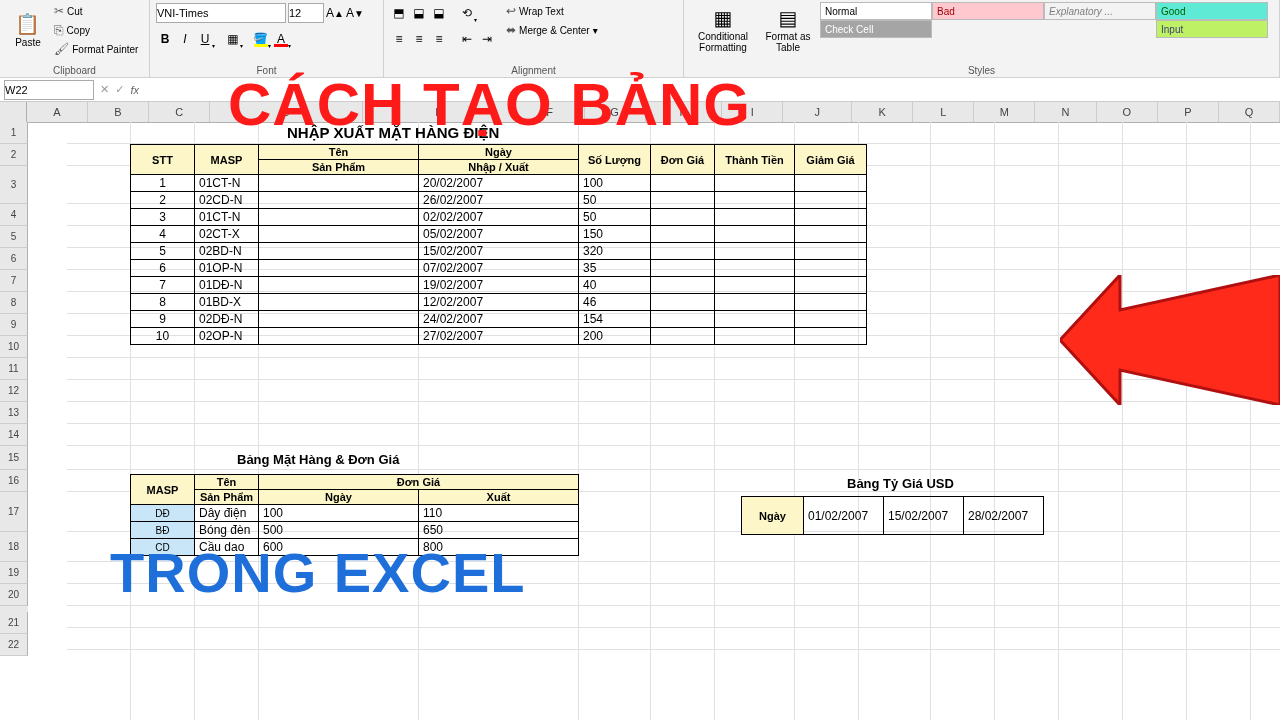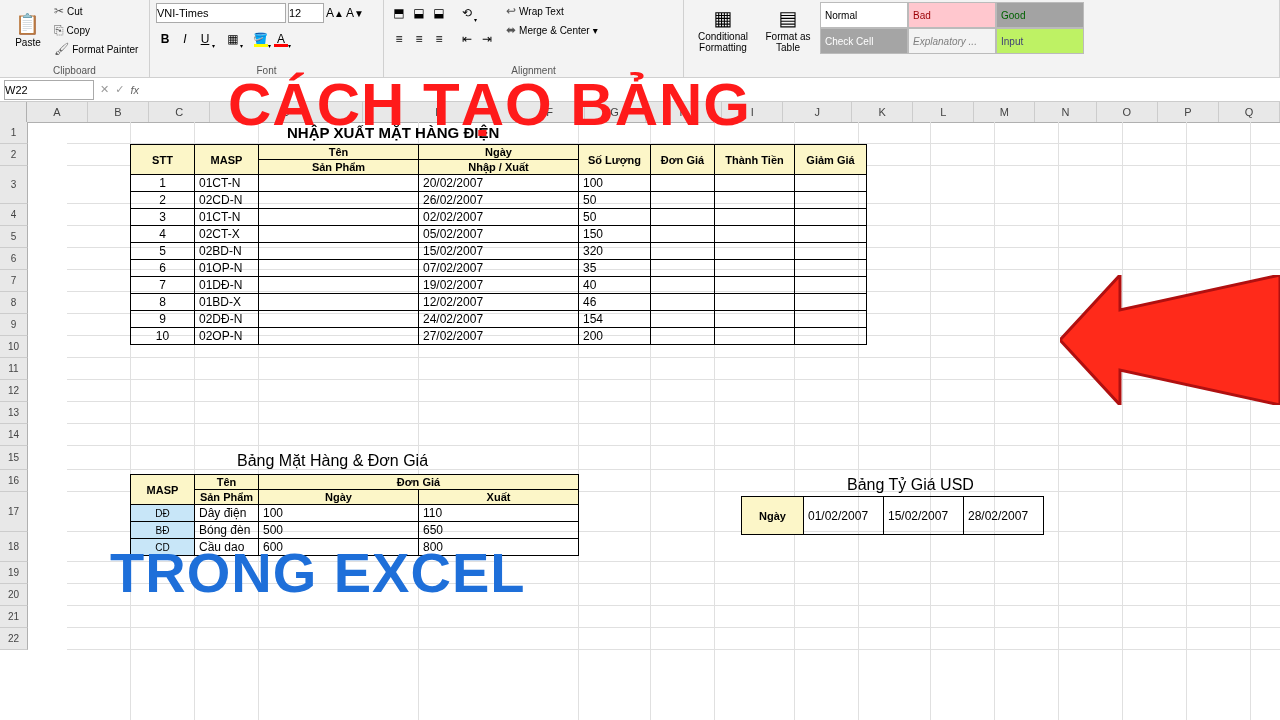--- a/index.html
+++ b/index.html
@@ -28,24 +28,24 @@
 .color-bar { width: 14px; height: 3px; display: block; margin-top: -2px; }
 
 .align-grid { display: grid; grid-template-columns: repeat(3, 18px); gap: 1px 2px; }
 .merge-wrap { display: flex; flex-direction: column; gap: 1px; font-size: 10px; margin-left: 6px; }
 .merge-wrap div { display: flex; align-items: center; gap: 3px; cursor: pointer; height: 18px; white-space: nowrap; }
 
 .numfmt { width: 140px; height: 20px; border: 1px solid #aaa; font-size: 11px; }
 .num-row { display: flex; gap: 2px; margin-top: 2px; }
 
 .styles-box { display: flex; gap: 0; }
-.style-cell { border: 1px solid #bbb; width: 88px; height: 18px; font-size: 10px; display: flex; align-items: center; padding: 12px 4px; cursor: pointer; }
+.style-cell { border: 1px solid #bbb; width: 112px; height: 18px; font-size: 10px; display: flex; align-items: center; padding: 0 4px; cursor: pointer; }
 .style-cell.normal { background: #fff; }
 .style-cell.bad { background: #ffc7ce; color: #9c0006; }
-.style-cell.good { background: #a3a3a3; color: #006100; }
+.style-cell.good { background: #5eead4; color: #006100; }
 .style-cell.check { background: #a5a5a5; color: #fff; }
 .style-cell.expl { color: #7f7f7f; font-style: italic; }
 .style-cell.input { background: #bef264; color: #3f3f76; }
 
 
 .fbar { height: 24px; display: flex; align-items: center; border-bottom: 1px solid #ccc; background: #fff; }
 .namebox { width: 90px; height: 20px; border: 1px solid #aaa; font-size: 11px; margin-left: 4px; }
 .fbar .fx { margin: 0 6px; font-style: italic; color: #666; cursor: pointer; }
 .fbar .btns { display: flex; gap: 6px; margin-left: 6px; color: #999; }
 
@@ -64,21 +64,21 @@
 
 .tbl { position: absolute; border-collapse: collapse; font-family: Arial, sans-serif; font-size: 12px; }
 .tbl th, .tbl td { border: 1.5px solid #000; padding: 1px 4px; vertical-align: middle; }
 .tbl th { background: #fcf6c8; font-weight: bold; font-size: 11px; }
 .tbl .c { text-align: center; }
 .tbl .r { text-align: left; }
 .tbl .l { text-align: left; }
 .tbl .lb { background: #c8e6f8; font-size: 10px; }
 
 .title1 { position: absolute; font-weight: bold; font-family: Arial; font-size: 15px; }
-.title2 { position: absolute; font-weight: normal; font-family: Arial; font-size: 16px; }
+.title2 { position: absolute; font-weight: bold; font-family: Arial; font-size: 13px; }
 
 
 .ovl { position: absolute; font-family: Arial, "Arial Black", sans-serif; font-weight: 900; letter-spacing: 1px; pointer-events: none; }
 .ovl.red { color: #ff1a1a; font-size: 60px; }
 .ovl.blue { color: #1e6fd9; font-size: 56px; }
 
 .arrow { position: absolute; right: 0; top: 275px; pointer-events: none; }
 </style>
 </head>
 <body>
@@ -178,30 +178,31 @@
       </div>
       <div class="big-btn" style="width:56px">
         <span class="ic">▤</span>
         <span>Format as Table</span>
       </div>
       <div class="styles-box">
         <div style="display:flex;flex-direction:column">
           <div class="style-cell normal">Normal</div>
           <div class="style-cell check">Check Cell</div>
         </div>
-        <div style="display:flex;flex-direction:column">
+        <div style="display:flex;flex-direction:row">
           <div class="style-cell bad">Bad</div>
           <div class="style-cell expl">Explanatory ...</div>
         </div>
         <div style="display:flex;flex-direction:column">
           <div class="style-cell good">Good</div>
           <div class="style-cell input">Input</div>
         </div>
       </div>
     </div>
+    <div class="rgroup-label">Styles</div>
   </div>
 </div>
 
 <div class="fbar">
   <input class="namebox" value="W22" style="">
   <div class="btns">
     <span>✕</span>
     <span>✓</span>
   </div>
   <span class="fx">fx</span>
@@ -243,21 +244,21 @@
       <div class="rh" style="height: 22px; line-height: 22px;">11</div>
       <div class="rh" style="height: 22px; line-height: 22px;">12</div>
       <div class="rh" style="height: 22px; line-height: 22px;">13</div>
       <div class="rh" style="height: 22px; line-height: 22px;">14</div>
       <div class="rh" style="height: 24px; line-height: 24px;">15</div>
       <div class="rh" style="height: 22px; line-height: 22px;">16</div>
       <div class="rh" style="height: 40px; line-height: 40px;">17</div>
       <div class="rh" style="height: 30px; line-height: 30px;">18</div>
       <div class="rh" style="height: 22px; line-height: 22px;">19</div>
       <div class="rh" style="height: 22px; line-height: 22px;">20</div>
-      <div class="rh" style="height: 22px; line-height: 22px;">21</div>
+      <div class="rh" style="height: 22px; line-height: 22px; margin-top: 6px;">21</div>
       <div class="rh" style="height: 22px; line-height: 22px;">22</div>
     </div>
   <div class="cells">
     <div class="gridlines">
         <div class="vline" style="left: 63px;"></div>
         <div class="vline" style="left: 127px;"></div>
         <div class="vline" style="left: 191px;"></div>
         <div class="vline" style="left: 351px;"></div>
         <div class="vline" style="left: 511px;"></div>
         <div class="vline" style="left: 583px;"></div>

